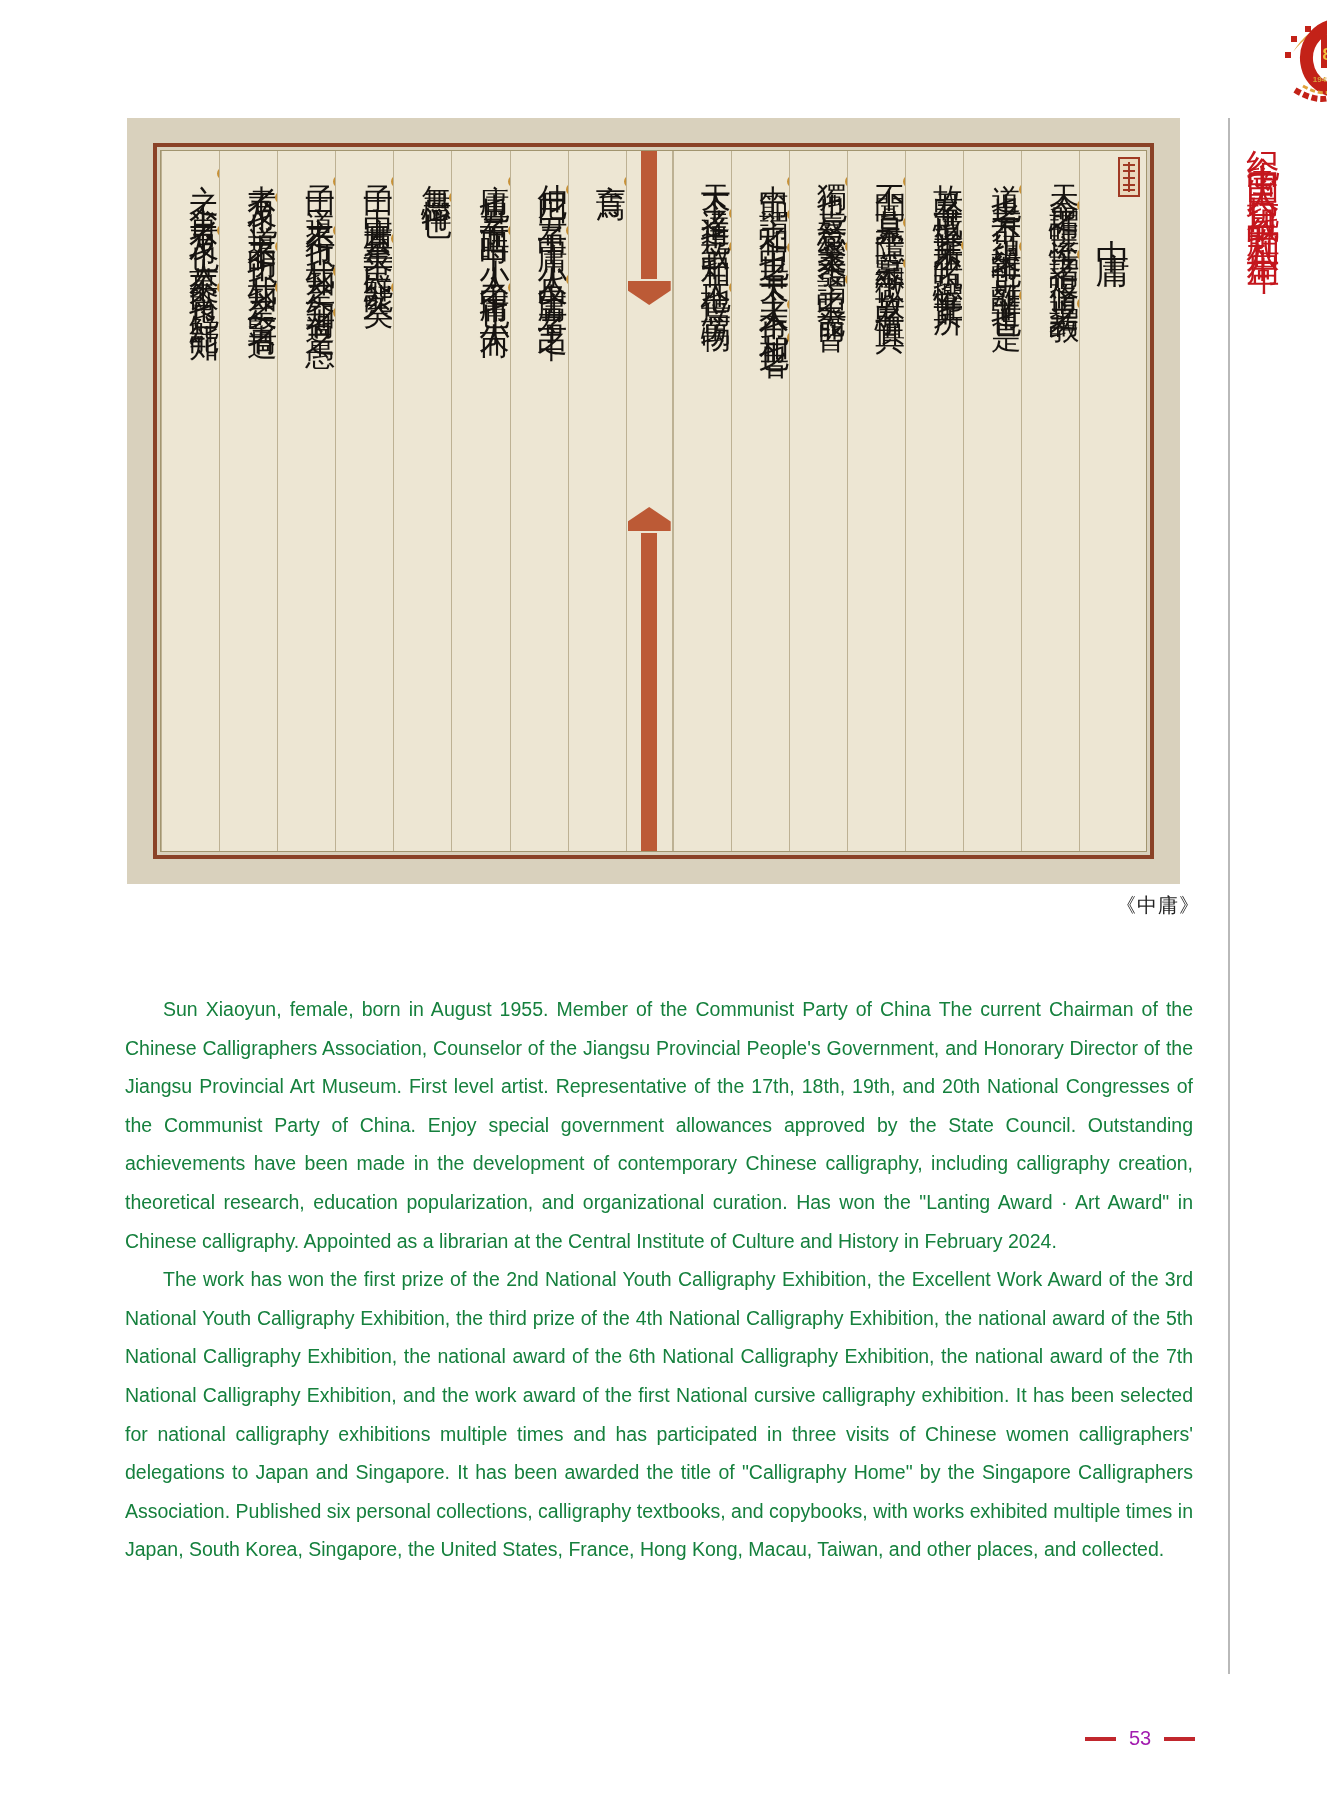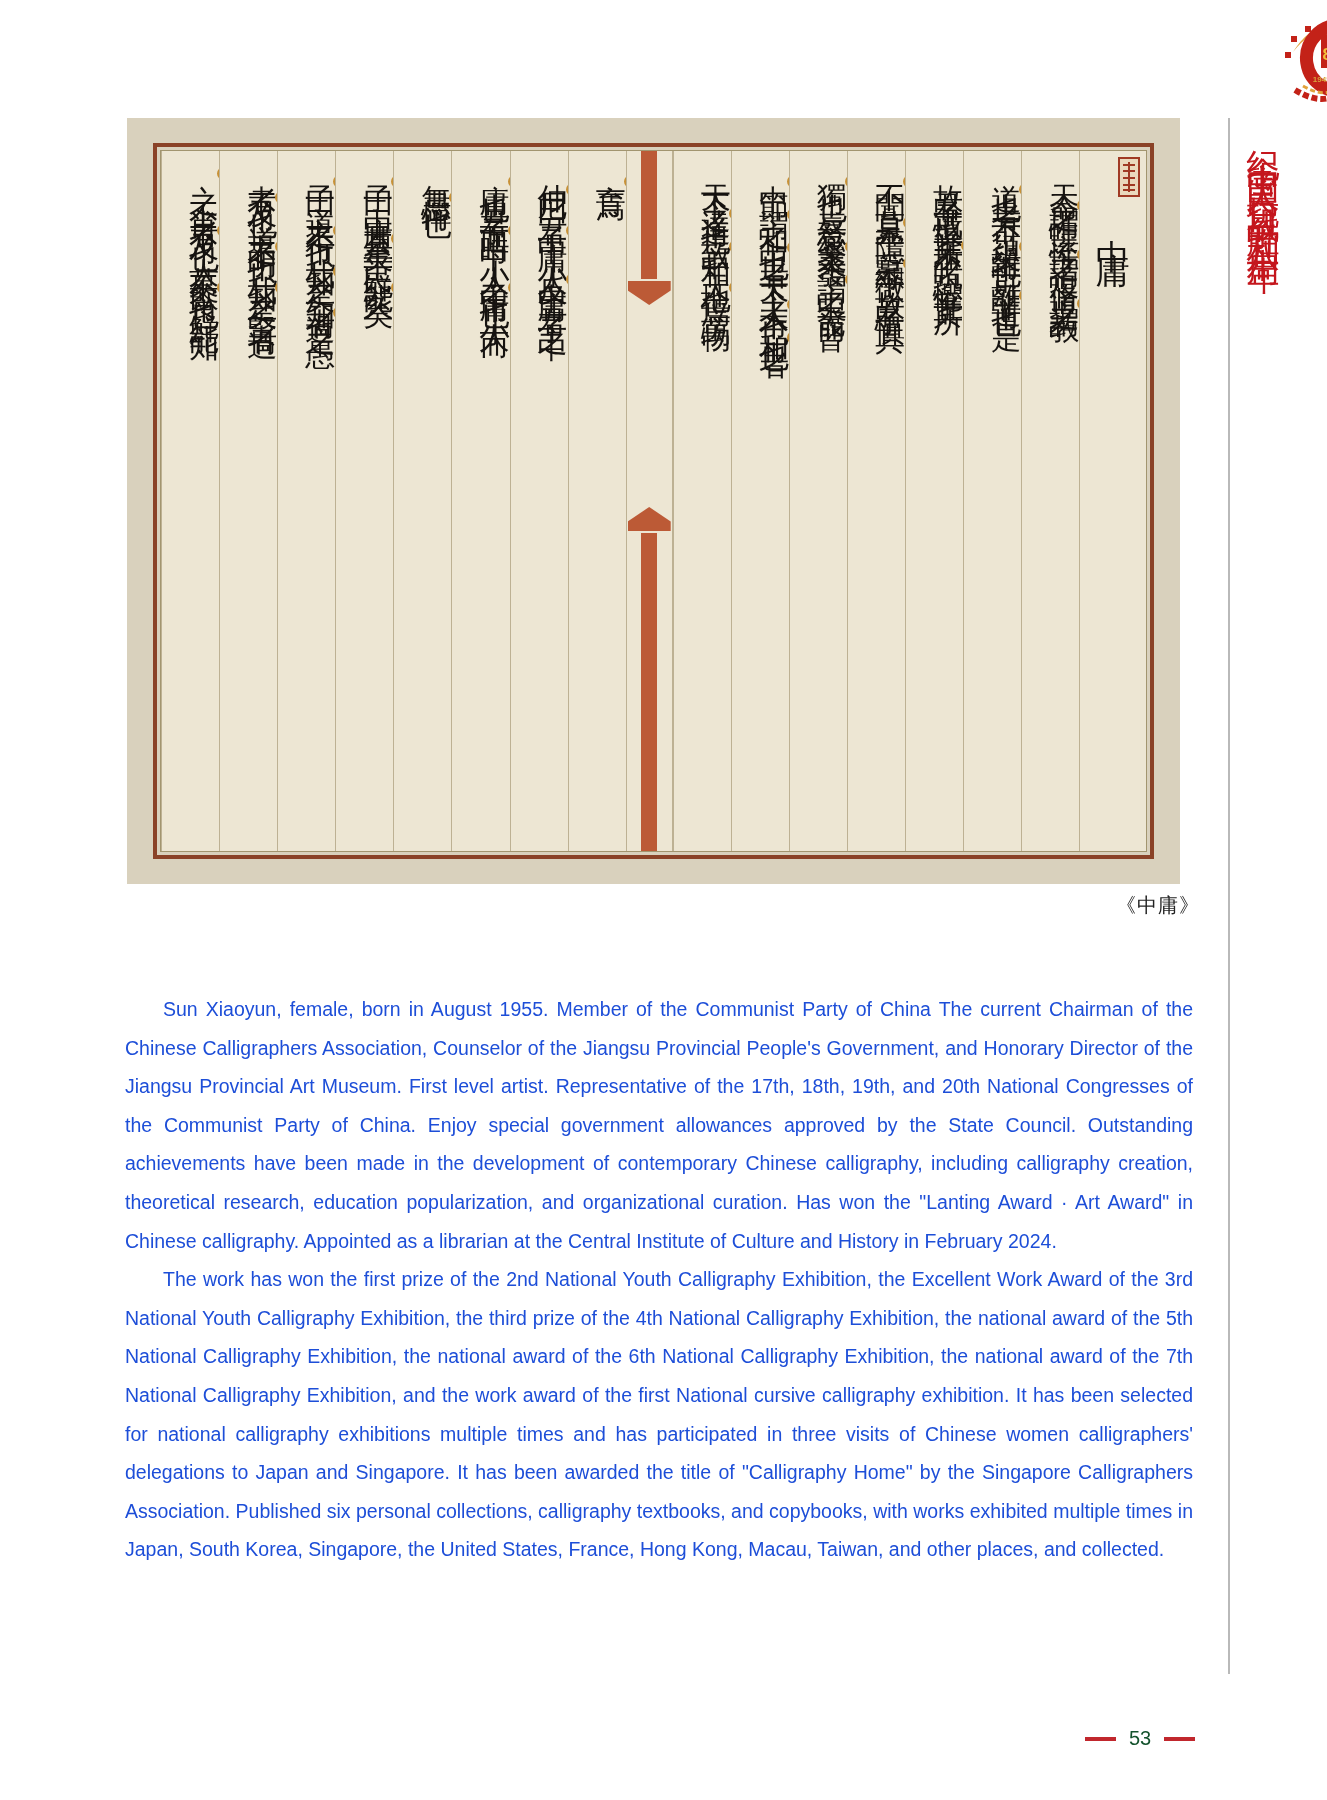--- a/index.html
+++ b/index.html
@@ -79,31 +79,31 @@
   
   .caption{
     position:absolute;top:892px;right:127px;text-align:right;
     font-family:Liberation Sans, sans-serif;
     font-size:20px;color:#222222;letter-spacing:1px;
   }
 
   
   .bio{
     position:absolute;left:125px;top:990px;width:1068px;
-    font-size:19.5px;line-height:38.6px;color:#1d4ed8;
+    font-size:19.5px;line-height:38.6px;color:#15803d;
     text-align:justify;
   }
   .bio p{margin:0;text-indent:38px;}
 
   
   .pageno{
     position:absolute;left:1085px;top:1727px;display:flex;align-items:center;gap:13px;
   }
   .pageno .dash{width:31px;height:4px;background:#c1272d;}
-  .pageno .num{font-size:20px;color:#14532d;}
+  .pageno .num{font-size:20px;color:#a21caf;}
 </style>
 </head>
 <body>
 
 <div class="logo">
   <svg width="106" height="92" viewBox="0 0 106 92">
 
     <path d="M14 34 Q48 -10 98 28 Q76 6 52 7 Q30 8 14 34 Z" fill="#e2a23b"></path>
 
     <path d="M88 22 A33 33 0 1 0 92 50" fill="none" stroke="#c32218" stroke-width="13"></path>

